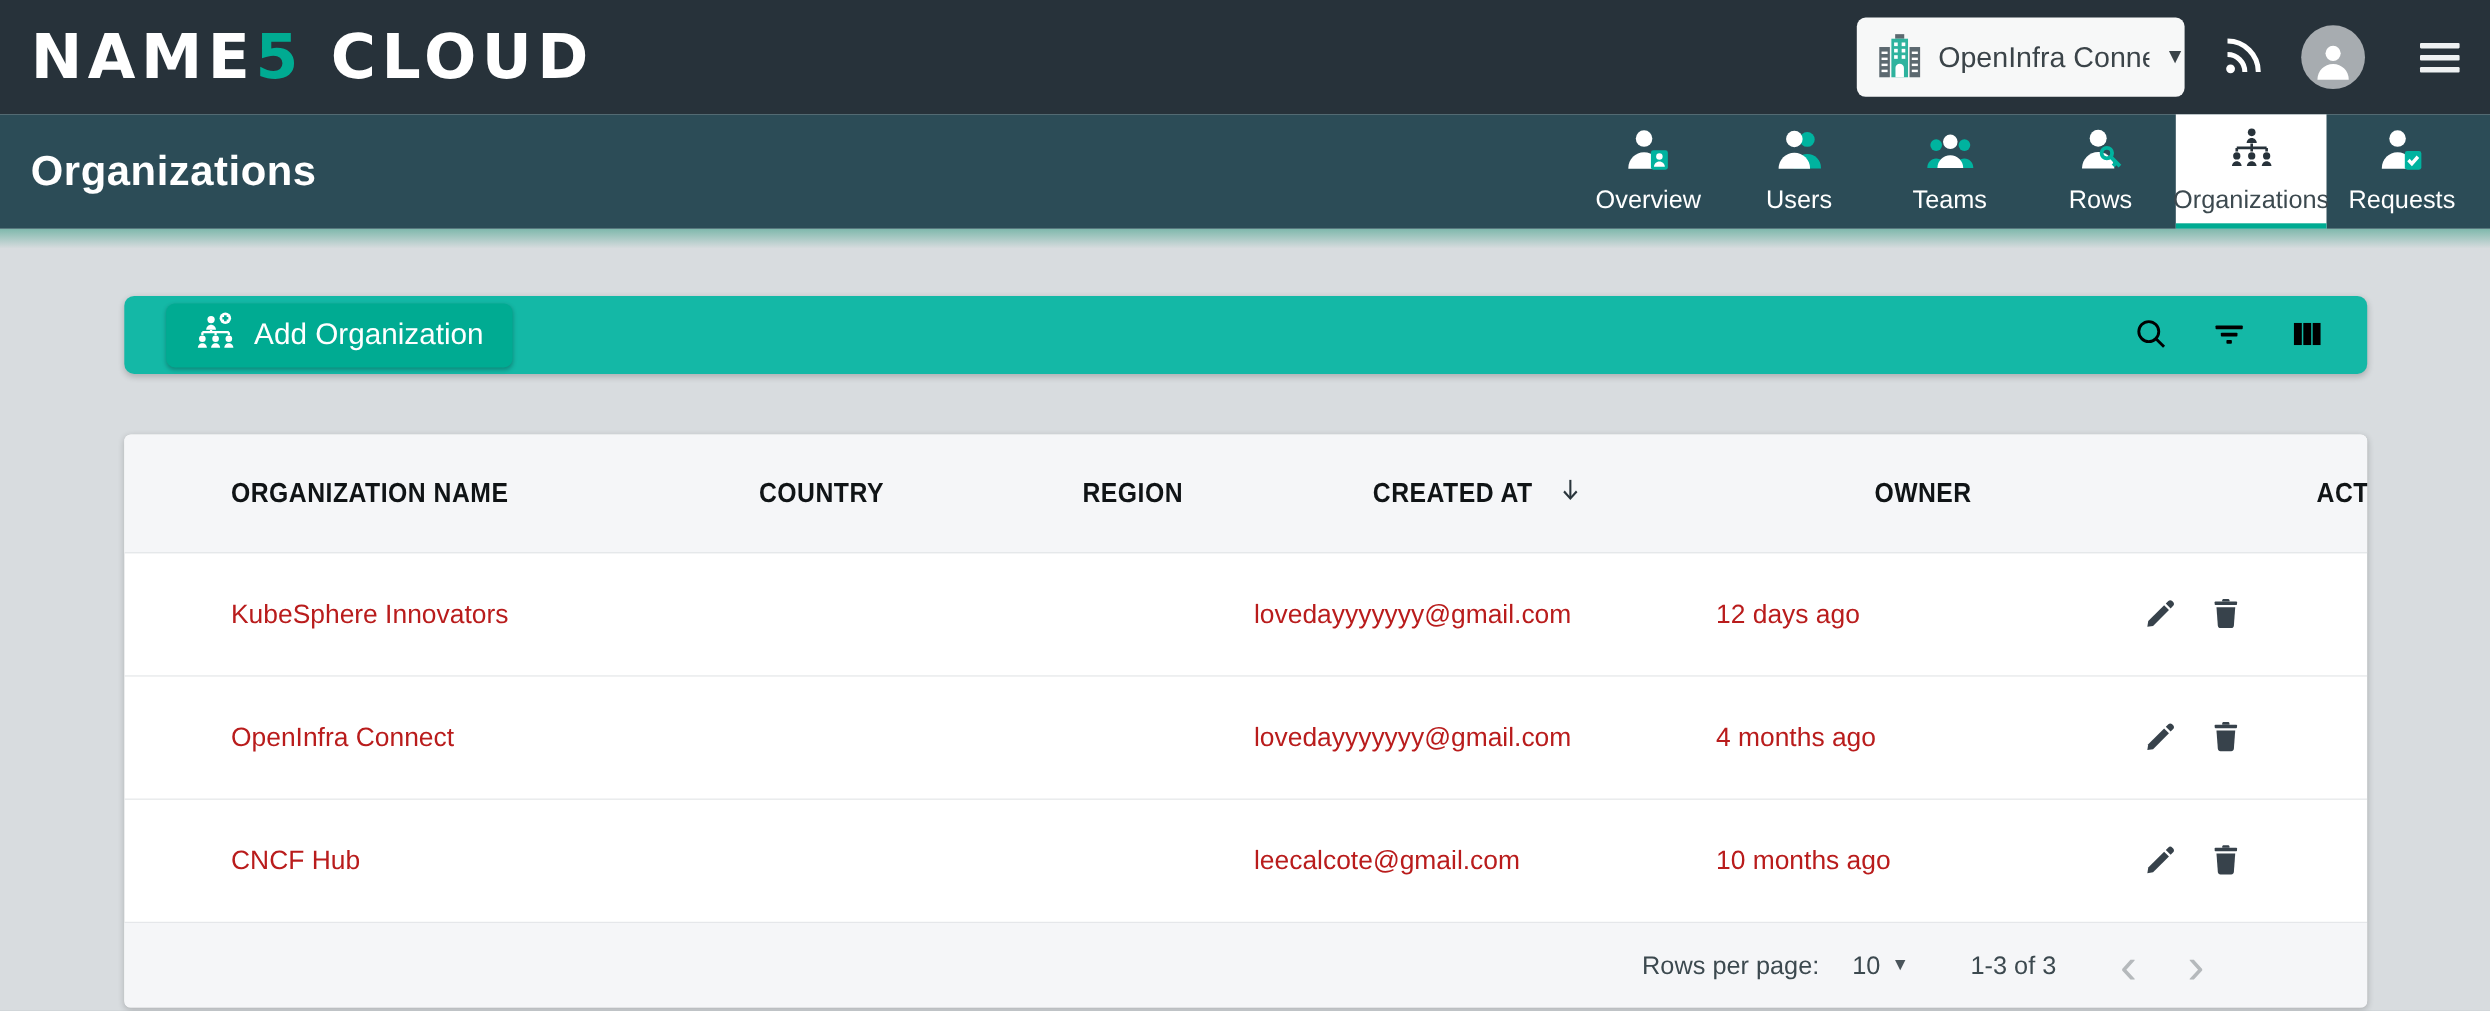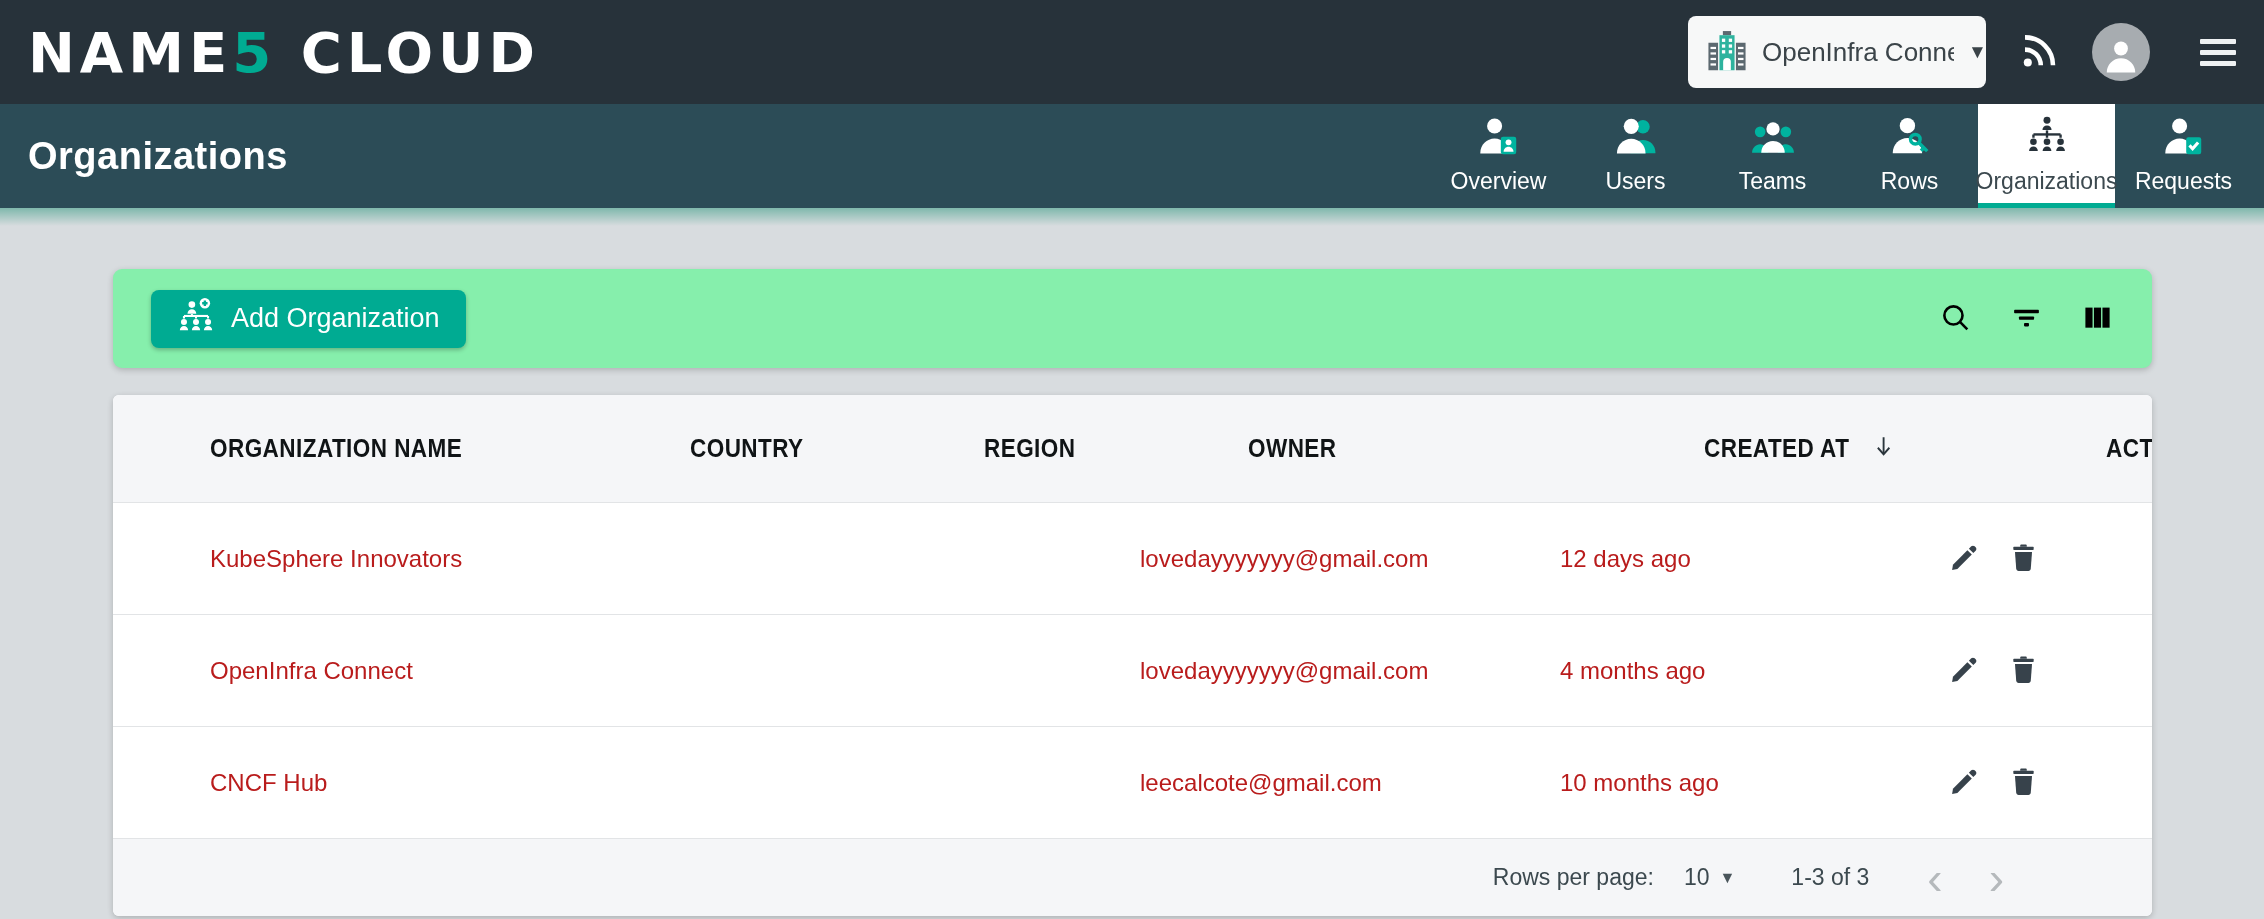--- a/index.html
+++ b/index.html
@@ -64,22 +64,22 @@
     background: #fff; color: var(--text-dark, #3C494F);
     border-bottom: 5px solid var(--accent, #00AB92); padding-bottom: 8px;
   }
   .teal-strip {
     position: absolute; top: 208px; left: 0; right: 0; height: 18px;
     background: linear-gradient(to bottom, var(--strip-teal, #7FB8AC), rgba(216,220,223,0));
   }
 
   
   .toolbar-card {
-    position: absolute; left: 113px; top: 269px; width: 2039px; height: 99px;
-    background: #86efac; border-radius: 9px; box-shadow: 0 2px 6px rgba(0,0,0,.2);
+    position: absolute; left: 113px; top: 269px; width: 2039px; height: 71px;
+    background: #14b8a6; border-radius: 9px; box-shadow: 0 2px 6px rgba(0,0,0,.2);
     display: flex; align-items: center; padding: 0 38px; gap: 45px;
   }
   .add-btn {
     height: 58px; padding: 0 26px; border: none; border-radius: 8px;
     background: var(--accent, #00AB92); color: #fff; font-size: 27px;
     font-family: inherit; display: flex; align-items: center; gap: 16px;
     cursor: pointer; box-shadow: 0 2px 4px rgba(0,0,0,.25);
   }
   .add-btn svg { width: 38px; height: 38px; }
   .toolbar-actions { margin-left: auto; display: flex; align-items: center; gap: 38px; color: var(--icon-dark, #22303A); }
@@ -329,30 +329,30 @@
       </button>
     </div>
   </div>
 
   <div class="table-card">
 
     <div class="tgrid thead">
       <div class="th"><span>ORGANIZATION NAME</span></div>
       <div class="th"><span>COUNTRY</span></div>
       <div class="th"><span>REGION</span></div>
-      <div class="th"><span>OWNER</span></div>
       <div class="th sorted">
         <span>CREATED AT</span>
         <span>
           <svg viewBox="0 0 24 24" fill="none" stroke="#2a353c" stroke-width="1.8">
             <path d="M12 4.5v14"></path>
             <path d="M6.5 13.5l5.5 5.5 5.5-5.5"></path>
           </svg>
         </span>
       </div>
+      <div class="th"><span>OWNER</span></div>
       <div class="th"><span>ACTIONS</span></div>
     </div>
 
     <div class="tgrid trow">
       <div class="td">KubeSphere Innovators</div>
       <div class="td"></div>
       <div class="td"></div>
       <div class="td">lovedayyyyyyy@gmail.com</div>
       <div class="td">12 days ago</div>
       <div class="td actions">

